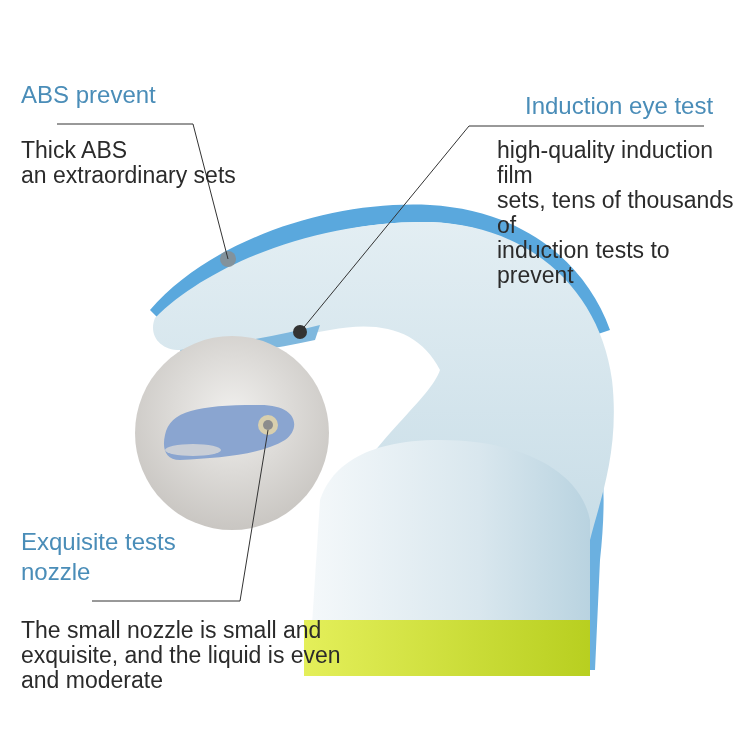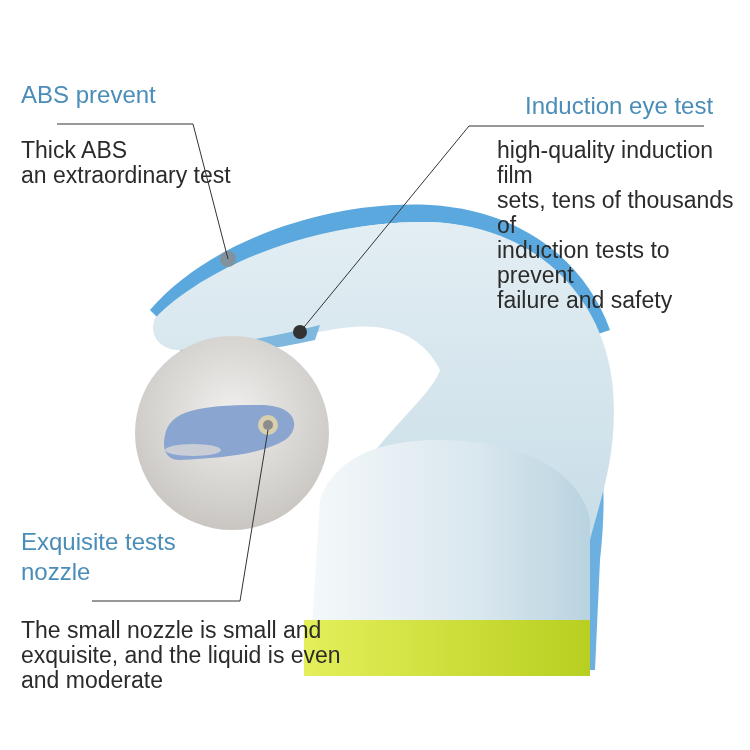--- a/index.html
+++ b/index.html
@@ -56,29 +56,28 @@
   <circle cx="300" cy="332" r="7" fill="#333"></circle>
 
   <polyline points="57,124 193,124 228,259" fill="none" stroke="#333" stroke-width="1"></polyline>
   <polyline points="704,126 469,126 300,332" fill="none" stroke="#333" stroke-width="1"></polyline>
   <polyline points="92,601 240,601 268,430" fill="none" stroke="#333" stroke-width="1"></polyline>
 </svg>
 
 <div class="heading" style="left:21px;top:80px;">ABS prevent</div>
 <div class="body-text" style="left:21px;top:138px;">
   <div>Thick ABS</div>
-  <div>an extraordinary test</div>
+  <div>an extraordinary sets</div>
 </div>
 
 <div class="heading" style="left:497px;top:91px;margin-left:28px;">Induction eye test</div>
 <div class="body-text" style="left:497px;top:138px;">
   <div>high-quality induction film</div>
   <div>sets, tens of thousands of</div>
   <div>induction tests to prevent</div>
-  <div>failure and safety</div>
 </div>
 
 <div class="heading" style="left:21px;top:527px;">
   <div>Exquisite tests</div>
   <div>nozzle</div>
 </div>
 <div class="body-text" style="left:21px;top:618px;">
   <div>The small nozzle is small and</div>
   <div>exquisite, and the liquid is even</div>
   <div>and moderate</div>

